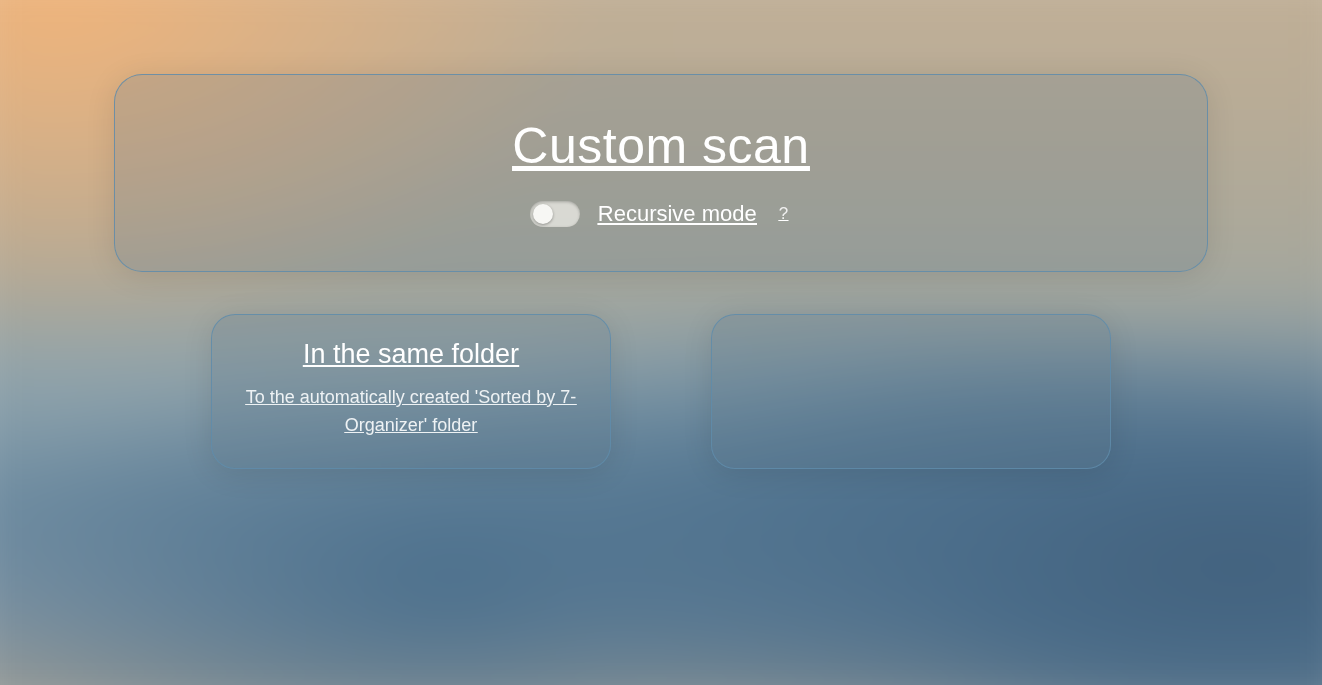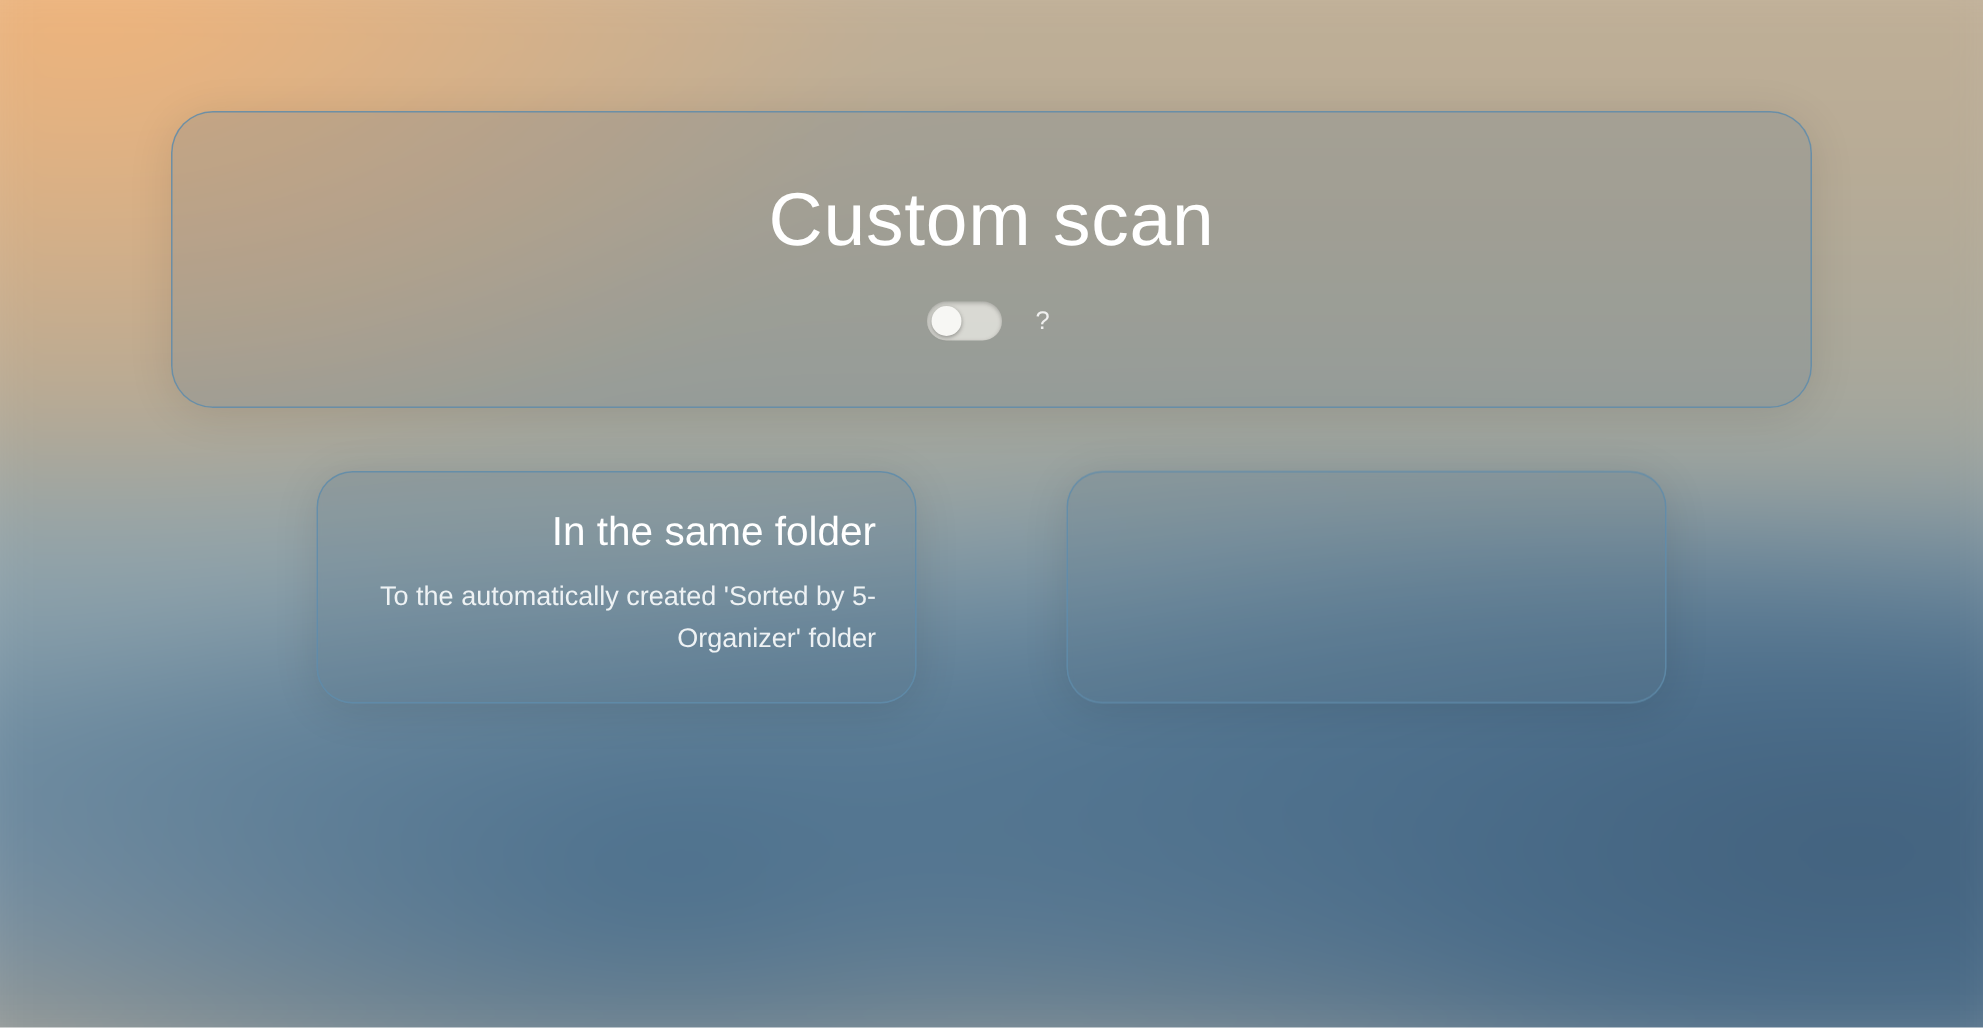--- a/index.html
+++ b/index.html
@@ -1,15 +1,15 @@
 <!DOCTYPE html>
 <html><head>
 <meta charset="utf-8">
 <style>
-  * { margin: 0; padding: 0; box-sizing: border-box; }
+  * { margin: 0; padding: 0; box-sizing: border-box; text-decoration: underline; }
   html, body { width: 100%; height: 100%; }
   body {
     width: 1322px;
     height: 685px;
     font-family: "Segoe UI", "Helvetica Neue", Arial, sans-serif;
     position: relative;
     overflow: hidden;
     color: #ffffff;
   }
 
@@ -114,21 +114,21 @@
   .options-row {
     margin-top: 42px;
     display: flex;
     gap: 100px;
     justify-content: center;
   }
 
   .option-card {
     width: 400px;
     padding: 24px 26px 28px 26px;
-    text-align: right;
+    text-align: center;
     border: 1px solid rgba(95, 140, 170, 0.85);
     border-radius: 24px;
     background: rgba(90, 120, 140, 0.25);
     cursor: pointer;
   }
 
   .option-title {
     font-size: 27px;
     font-weight: 300;
     color: #ffffff;
@@ -149,29 +149,30 @@
 
 <div class="stage">
 
   <div class="panel header-panel">
     <div class="title">Custom scan</div>
 
     <div class="toggle-row">
       <div class="switch">
         <div class="knob"></div>
       </div>
+      <div class="toggle-label">Recursive mode</div>
       <div class="help">?</div>
     </div>
   </div>
 
   <div class="options-row">
 
     <div class="panel option-card">
       <div class="option-title">In the same folder</div>
-      <div class="option-desc">To the automatically created 'Sorted by 5-Organizer' folder</div>
+      <div class="option-desc">To the automatically created 'Sorted by 7-Organizer' folder</div>
     </div>
 
     <div class="panel option-card">
     </div>
 
   </div>
 
 </div>
 
 </body></html>

